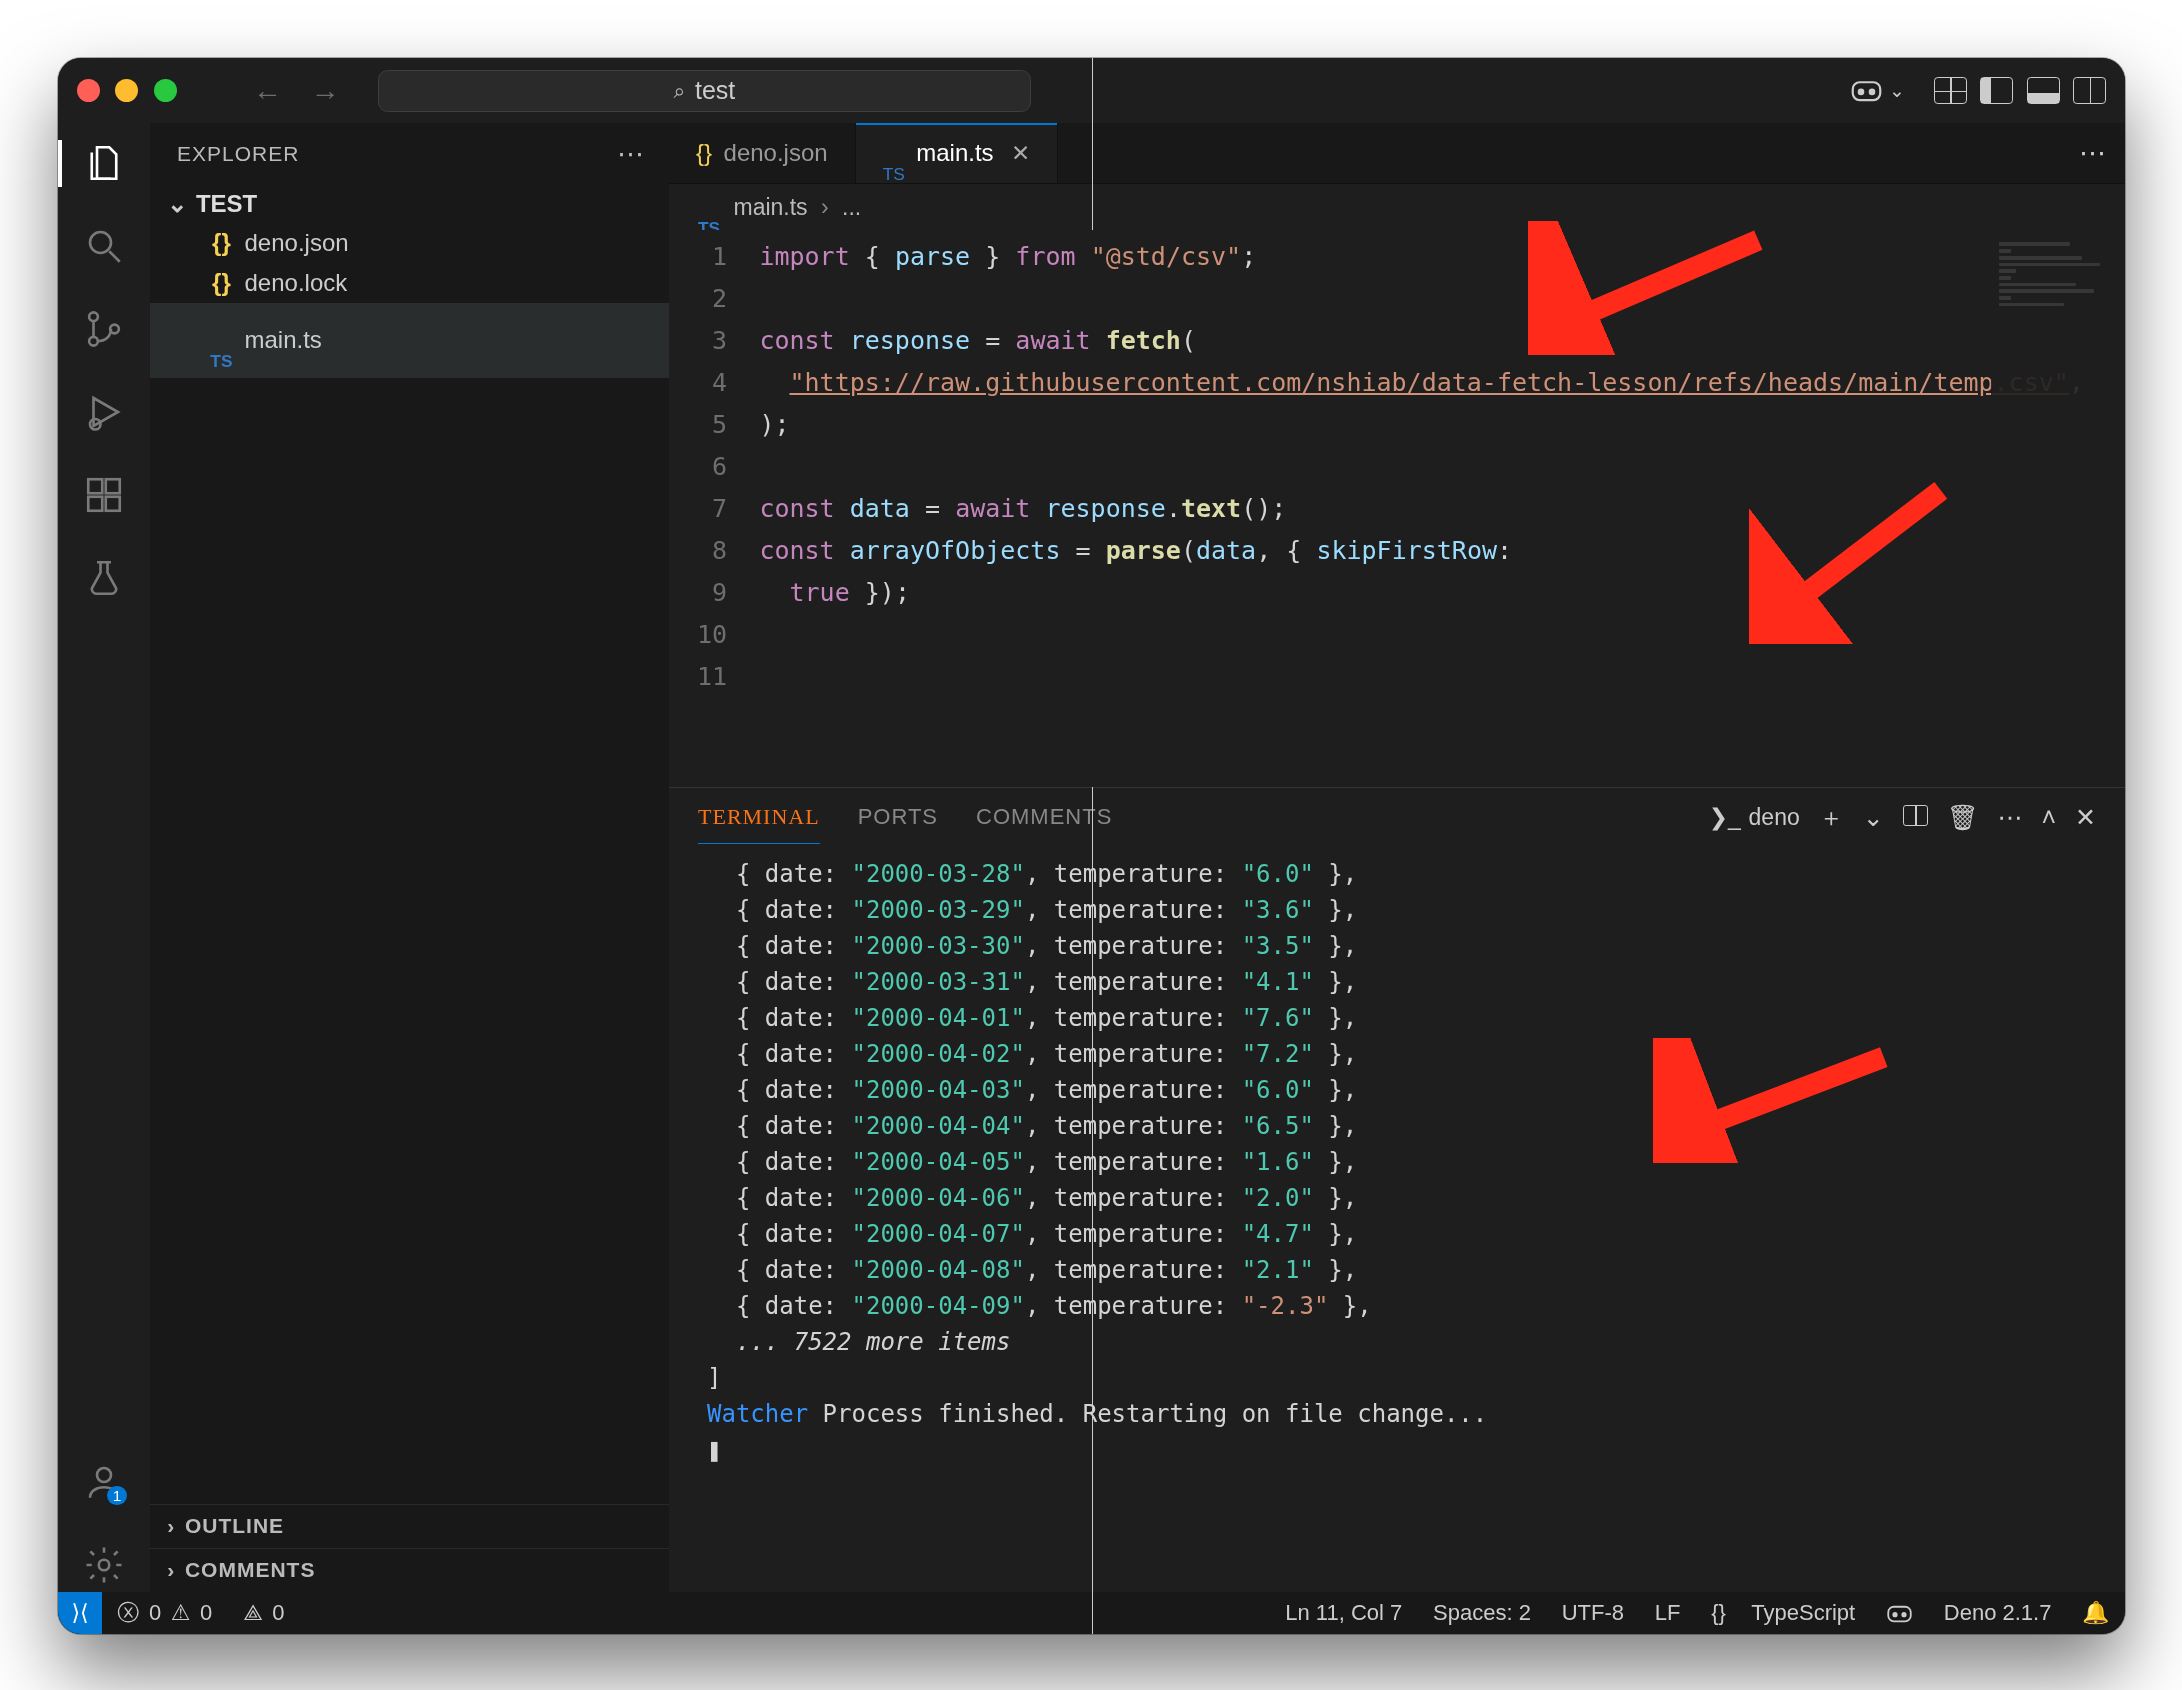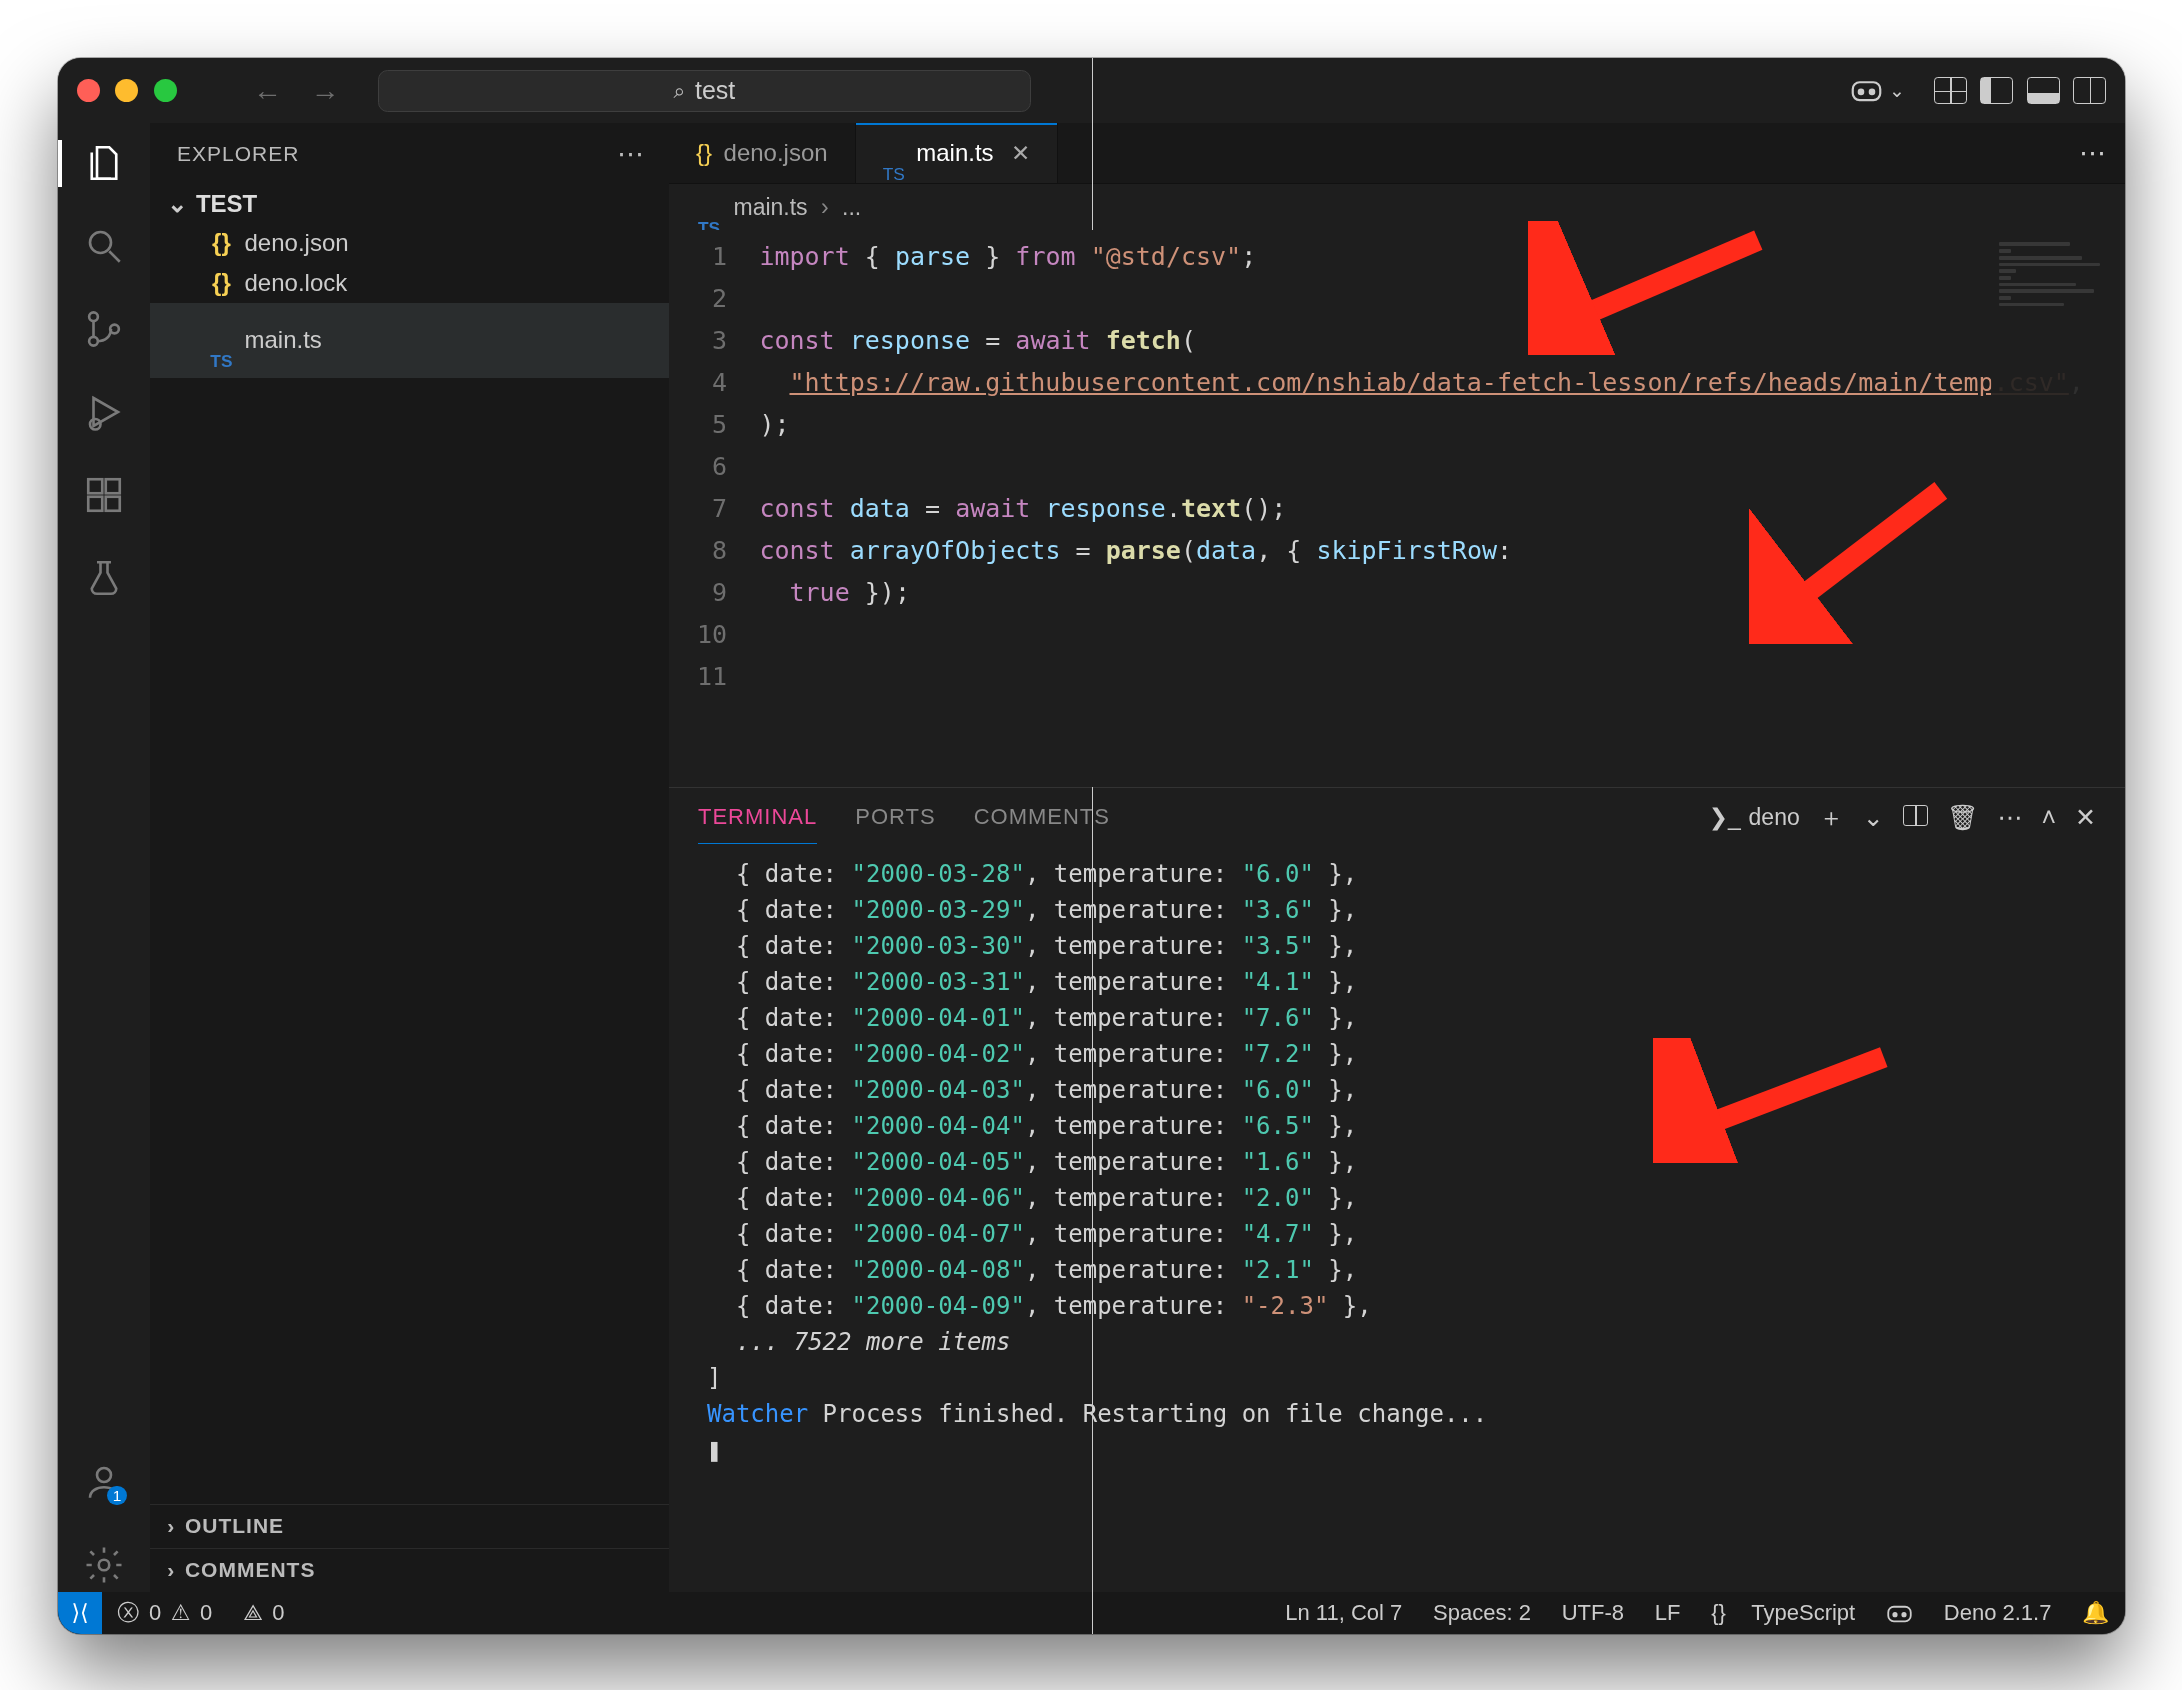--- a/index.html
+++ b/index.html
@@ -73,21 +73,21 @@
   .minimap{position:absolute;right:0;top:0;width:134px;height:100%;background:#1e1e1e;opacity:0.9;padding:9.6px 7.7px;}
   .minimap .mline{height:3.8px;margin:2.9px 0;background:#3a3a3a;border-radius:1px;}
 
   
   .kw{color:#c586c0;margin-top:36px;} .fn{color:#dcdcaa;font-weight:bold;} .id{color:#9cdcfe;} .str{color:#ce9178;}
   .op{color:#d4d4d4;} .url{color:#ce9178;text-decoration:underline;}
 
   .panel{flex:1;display:flex;flex-direction:column;background:#1e1e1e;border-top:1px solid #333;min-height:0;}
   .panel-tabs{height:58px;display:flex;align-items:center;gap:38px;padding:0 29px;color:#888;font-size:22px;}
   .panel-tabs .ptab{padding:13.4px 0;letter-spacing:1px;}
-  .panel-tabs .ptab.active{color:#ec4899;border-bottom:1.9px solid #0078d4;}
+  .panel-tabs .ptab.active{color:#f97316;border-bottom:1.9px solid #0078d4;font-family:Liberation Serif, serif;}
   .panel-tabs .pright{margin-left:auto;display:flex;align-items:center;gap:19px;color:#ccc;font-size:23px;}
   .pright .termname{display:flex;align-items:center;gap:7.7px;}
   .pright .pic{font-size:25px;}
   .terminal{flex:1;padding:9.6px 29px 9.6px 38px;font-family:ui-monospace,Menlo,Consolas,monospace;font-size:24px;line-height:36px;color:#d4d4d4;overflow:hidden;white-space:pre;}
   .terminal .key{color:#d4d4d4;} .terminal .date{color:#4ec9b0;} .terminal .val{color:#4ec9b0;}
   .terminal .negval{color:#ce9178;}
   .terminal .watcher{color:#3794ff;}
   .terminal .more{color:#d4d4d4;font-style:italic;}
 
   

